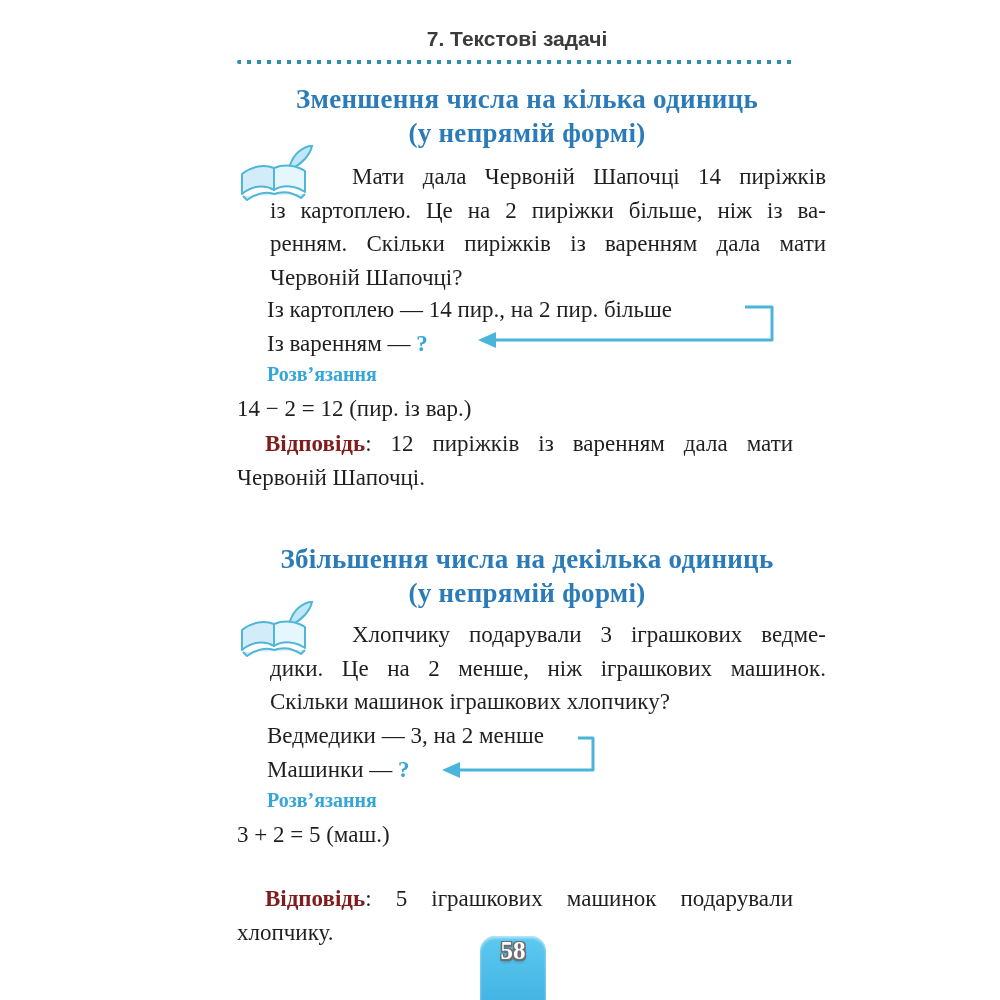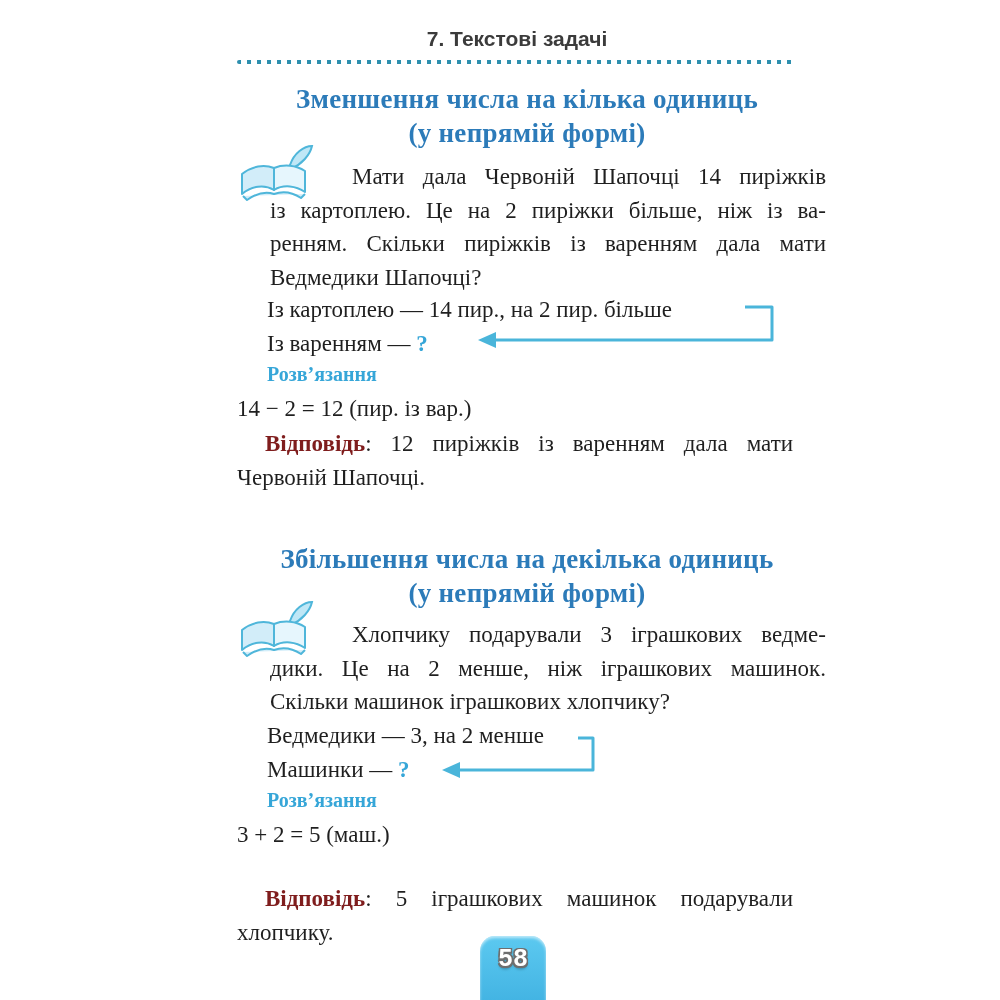--- a/index.html
+++ b/index.html
@@ -61,22 +61,22 @@
   .arrow { position:absolute; }
   #arrow1 { left:470px; top:297px; }
   #arrow2 { left:428px; top:728px; }
   .badge {
     position:absolute; left:480px; top:936px; width:66px; height:80px;
     border-radius:15px;
     background:linear-gradient(180deg,#5cc9f0 0%, #3dafe0 100%);
     box-shadow: inset 0 2px 3px rgba(255,255,255,.6);
   }
   .badge span {
-    display:block; text-align:center; margin-top:9px;
-    font-family:Liberation Mono, monospace; font-weight:bold; font-size:25px;
+    display:block; text-align:center; margin-top:1px;
+    font-family:Liberation Serif, serif; font-weight:bold; font-size:25px;
     color:#ffffff;
     text-shadow:-1.5px -1.5px 0 #6e6e6e, 1.5px -1.5px 0 #6e6e6e,
                 -1.5px 1.5px 0 #6e6e6e, 1.5px 1.5px 0 #6e6e6e,
                 0 3px 3px rgba(0,0,0,.35);
   }
 </style>
 </head>
 <body>
 
 <div class="page">
@@ -97,21 +97,21 @@
       <path d="M40 24 C30 20 18 22 8 30 L8 50 C18 42 30 40 40 46 Z" fill="#d2edf9"></path>
       <path d="M40 24 C50 20 62 21 71 27 L71 48 C62 42 50 40 40 46 Z" fill="#e6f6fd"></path>
       <path d="M40 24 L40 46" fill="none"></path>
     </g>
   </svg>
 
   <div class="para" id="para1">
     <div class="jl indent-icon">Мати дала Червоній Шапочці 14 пиріжків</div>
     <div class="jl">із картоплею. Це на 2 пиріжки більше, ніж із ва-</div>
     <div class="jl">ренням. Скільки пиріжків із варенням дала мати</div>
-    <div>Ведмедики Шапочці?</div>
+    <div>Червоній Шапочці?</div>
   </div>
 
   <div class="given" id="given1a">Із картоплею — 14 пир., на 2 пир. більше</div>
   <div class="given" id="given1b"><span>Із варенням — </span><span class="qmark">?</span></div>
 
   <svg class="arrow" id="arrow1" width="310" height="54">
     <path d="M275 10 H302 V43 H24" fill="none" stroke="#4ab5da" stroke-width="3" stroke-linejoin="round"></path>
     <polygon points="8,43 26,35 26,51" fill="#4ab5da"></polygon>
   </svg>
 

